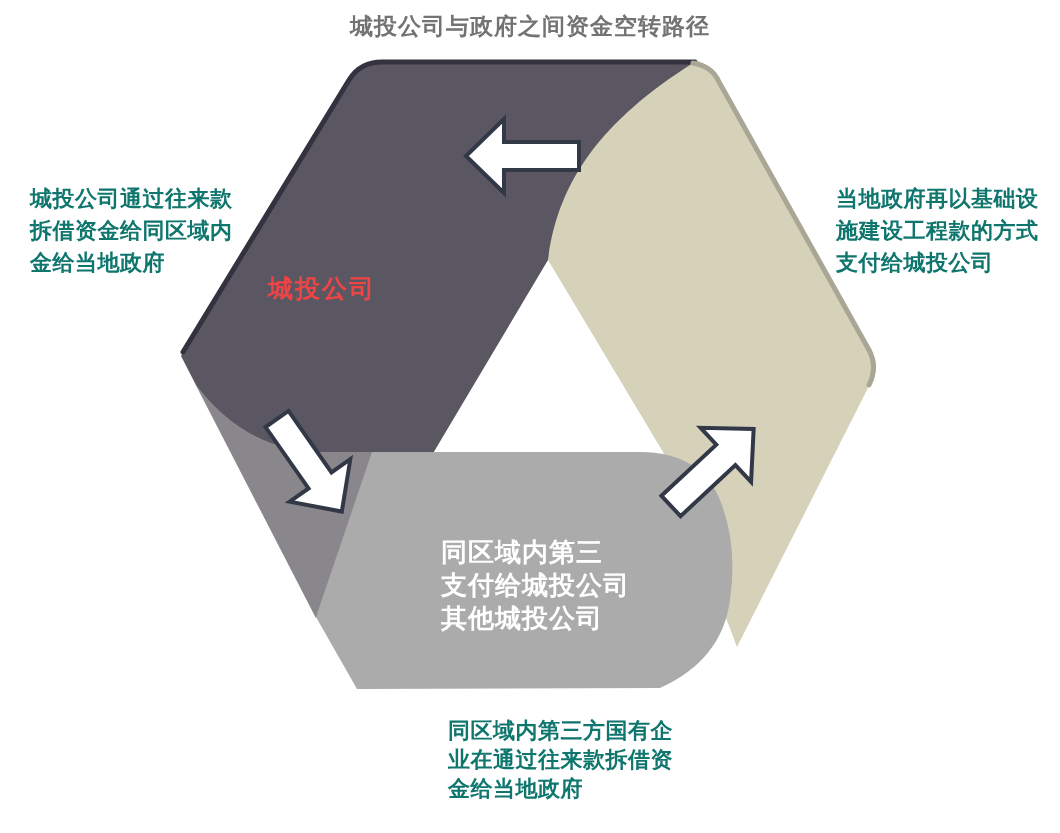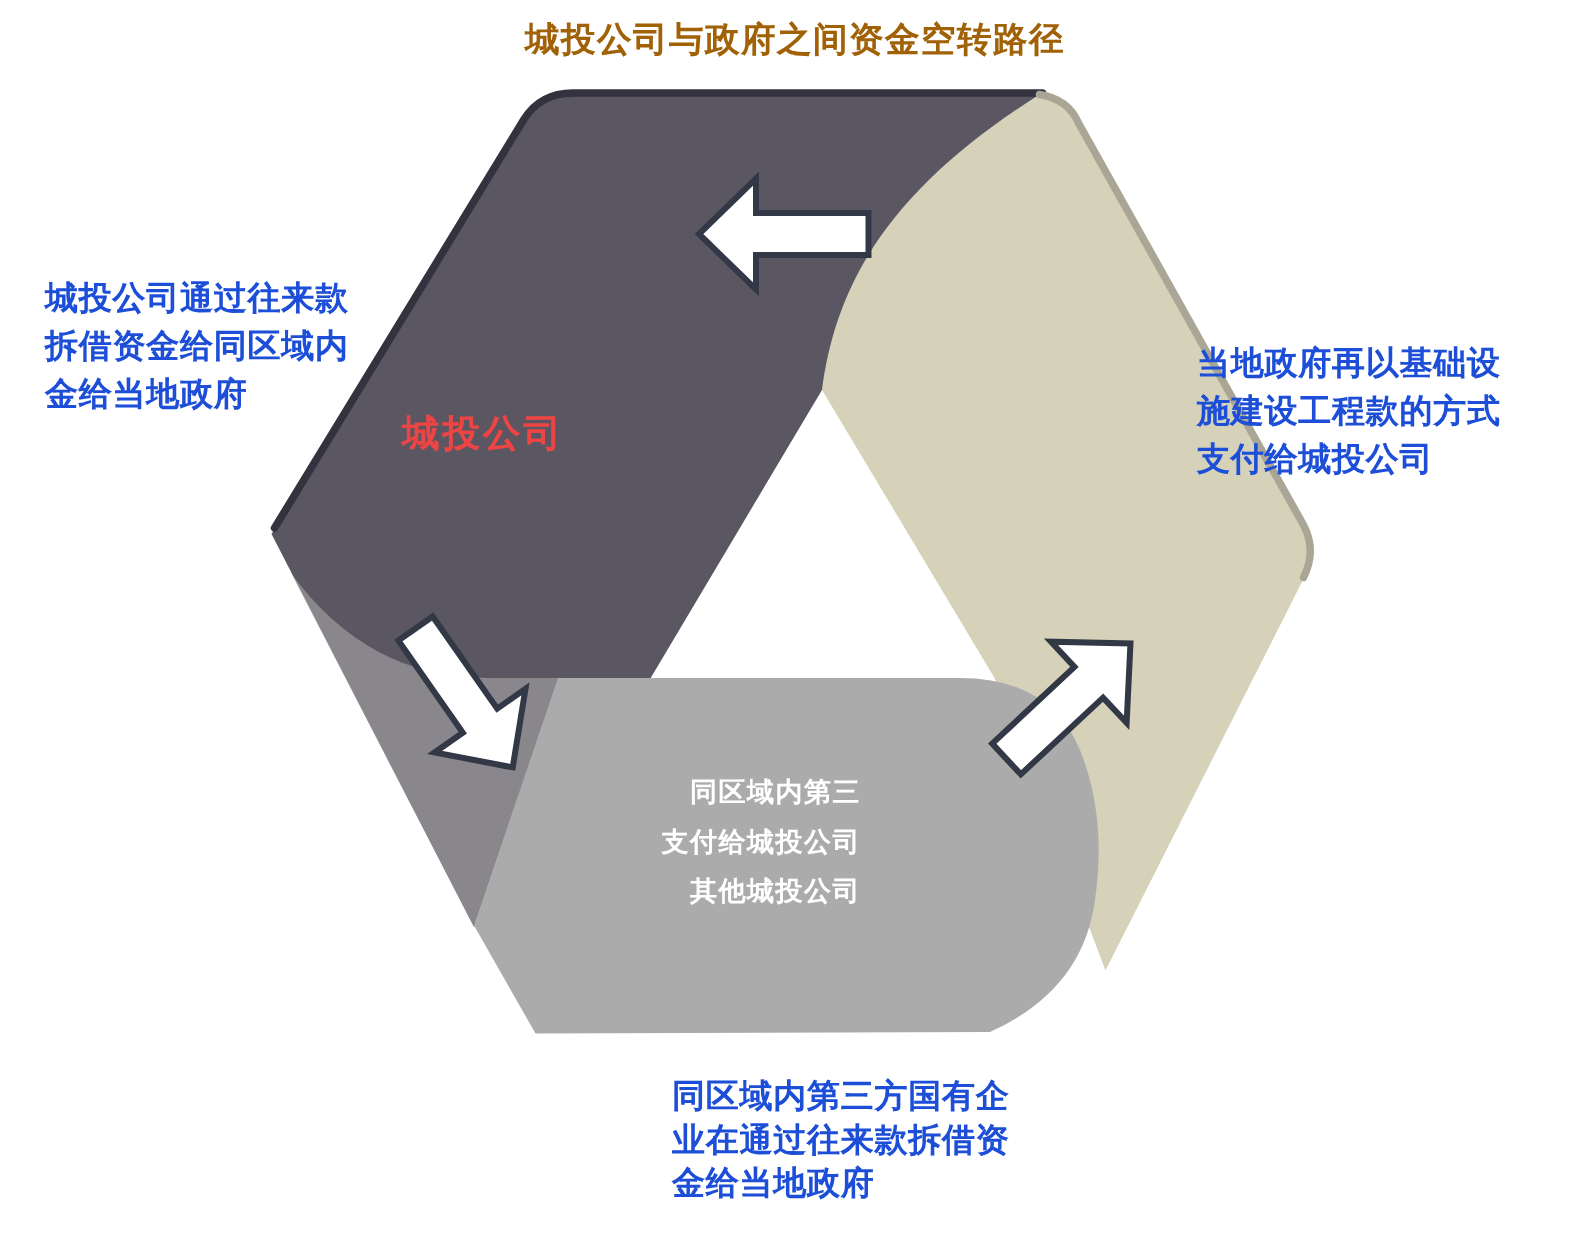--- a/index.html
+++ b/index.html
@@ -5,30 +5,30 @@
   html,body{margin:0;padding:0;background:#ffffff;}
   body{
     width:1060px;height:833px;position:relative;overflow:hidden;
     font-family:"Liberation Sans","DejaVu Sans",sans-serif;
   }
   .stage{position:absolute;inset:0;}
   svg.diagram{position:absolute;left:0;top:0;}
   .txt{position:absolute;font-weight:bold;white-space:nowrap;}
   .title{
     left:0;right:0;top:11px;text-align:center;
-    font-size:23px;color:#a16207;letter-spacing:1px;
+    font-size:23px;color:#737373;letter-spacing:1px;
   }
-  .ann{font-size:22px;line-height:32px;color:#1d4ed8;letter-spacing:0.5px;}
+  .ann{font-size:22px;line-height:32px;color:#0f766e;letter-spacing:0.5px;}
   .ann-left{left:30px;top:183px;}
-  .ann-right{left:798px;top:183px;margin-top:43px;}
+  .ann-right{left:836px;top:183px;}
   .ann-bottom{left:448px;top:716px;line-height:29px;}
   .node-label{font-size:25px;letter-spacing:2px;}
   .label-chengtou{left:268px;top:272px;color:#ef4444;}
   .label-gov{left:645px;top:272px;color:#2e2c33;}
-  .label-third{left:441px;top:512px;color:#ffffff;font-size:18px;line-height:33px;letter-spacing:1px;text-align:right;}
+  .label-third{left:441px;top:536px;color:#ffffff;font-size:26px;line-height:33px;letter-spacing:1px;}
 </style>
 </head>
 <body>
 
 <div class="stage">
 
   <svg class="diagram" width="1060" height="833" viewBox="0 0 1060 833">
 
     <path d="M 316,618 L 181,356 L 349,80 Q 360,62 382,62 L 700,62 L 565,240 L 548,260 L 432,455 Z" fill="#5a5763"></path>
 

